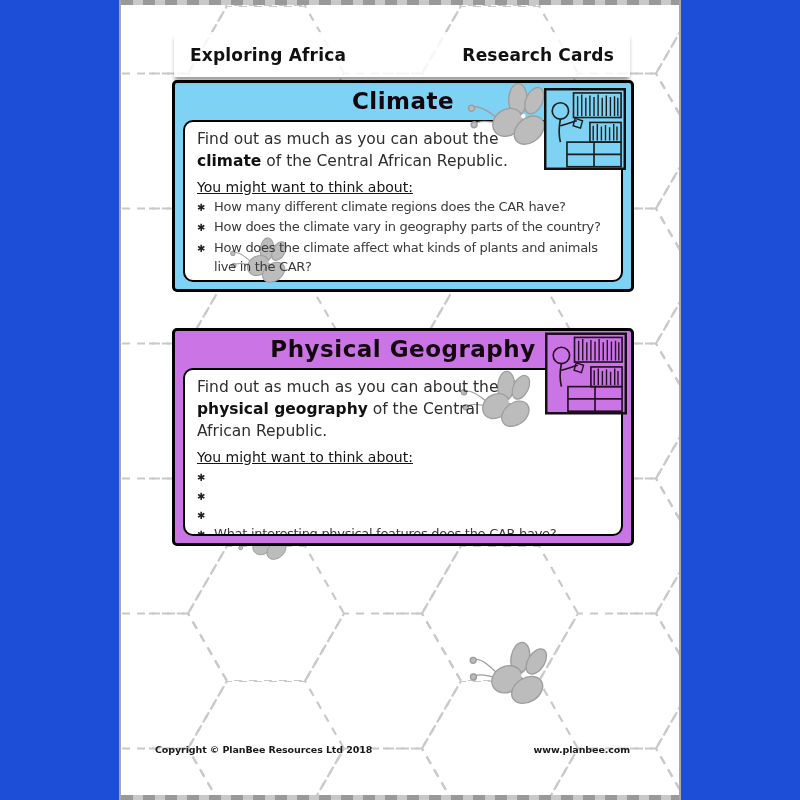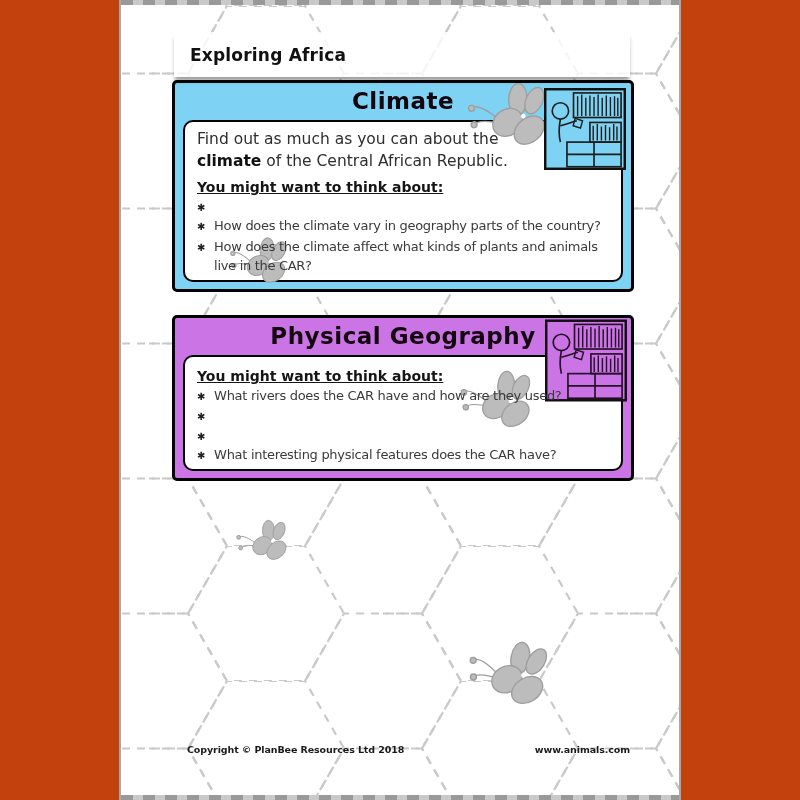--- a/index.html
+++ b/index.html
@@ -1,46 +1,46 @@
 <!DOCTYPE html>
 <html style="--cyan: #7ED3F5; --purple: #CB74E6; --bee: #bcbcbc; --pat: #c9c9c9;"><head>
 <meta charset="utf-8">
 <style>
   html,body{margin:0;padding:0;background:#ffffff;width:800px;height:800px;overflow:hidden;
     font-family:"DejaVu Sans","Liberation Sans",sans-serif;}
   :root{
     --cyan:#7ED3F5; --purple:#CB74E6; --bee:#bcbcbc; --bee-line:#9e9e9e; --pat:#c9c9c9;
   }
-  .canvas{position:relative;width:800px;height:800px;background:#c2410c;}
+  .canvas{position:relative;width:800px;height:800px;background:#1d4ed8;}
   
   .page{position:absolute;left:119px;top:0;width:562px;height:800px;background:#fff;
     border-left:2px solid #a8a8a8;border-right:2px solid #a8a8a8;box-sizing:border-box;overflow:hidden;}
   .page-edge{position:absolute;left:0;right:0;height:5px;z-index:3;
     background:repeating-linear-gradient(90deg,#999 0 12px,#c9c9c9 12px 22px);}
   .page-edge.top{top:0;}
   .page-edge.bottom{bottom:0;}
   .hexpattern{position:absolute;left:0;top:0;z-index:0;pointer-events:none;}
   
   .header-bar{position:absolute;left:53px;top:32px;width:456px;height:45px;z-index:2;
     background:rgba(255,255,255,0.82);box-shadow:0 5px 4px -1px rgba(0,0,0,0.38);
     display:flex;justify-content:space-between;align-items:center;padding:0 16px;box-sizing:border-box;}
   .header-bar span{font-weight:bold;font-size:17px;color:#111;letter-spacing:.2px;}
   
   .card{position:absolute;left:51px;width:462px;box-sizing:border-box;
     border:3px solid #000;border-radius:5px;}
   .card.climate{top:80px;height:212px;background:var(--cyan);}
-  .card.physical{top:315px;height:166px;background:var(--purple);}
+  .card.physical{top:328px;height:218px;background:var(--purple);}
   .card-title{position:relative;z-index:3;text-align:center;font-weight:bold;font-size:23px;
     color:#14060e;margin:5px 0 0 0;letter-spacing:.5px;}
   .card-box{position:absolute;left:8px;right:8px;top:37px;bottom:7px;background:#fff;
     border:2.5px solid #000;border-radius:10px;padding:4px 12px 3px 12px;box-sizing:border-box;overflow:hidden;}
   .intro{position:relative;z-index:3;font-size:15.5px;line-height:1.42;color:#2e2e2e;
     margin:2px 0 0 0;padding-right:78px;}
   .intro b{color:#111;}
-  .think{position:relative;z-index:3;font-size:14px;font-weight:bold;color:#151515;
+  .think{position:relative;z-index:3;font-size:14px;font-weight:normal;color:#151515;
     text-decoration:underline;margin:7px 0 3px 0;}
   ul.qlist{list-style:none;margin:2px 0 0 0;padding:0;position:relative;z-index:3;}
   ul.qlist li{display:flex;gap:9px;font-size:13px;line-height:1.46;color:#3a3a3a;
     margin:1.5px 0;letter-spacing:-0.3px;}
   ul.qlist .blt{flex:0 0 auto;font-size:10px;padding-top:3px;color:#222;}
   
   .illo{position:absolute;width:82px;height:82px;}
   .card.climate .illo{right:5px;top:5px;z-index:4;}
   .card.physical .illo{right:4px;top:0px;height:85px;z-index:1;}
   .illo svg{width:100%;height:100%;display:block;}
@@ -49,21 +49,21 @@
   
   .bee{position:absolute;pointer-events:none;}
   .bee svg{width:100%;height:100%;display:block;}
   .bee.z2{z-index:2;}
   .bee1{left:343px;top:80px;width:102px;height:74px;transform:rotate(-12deg);}
   .bee2{left:106px;top:235px;width:74px;height:54px;transform:rotate(-8deg);}
   .bee3{left:336px;top:368px;width:92px;height:67px;transform:rotate(-10deg);}
   .bee4{left:113px;top:518px;width:66px;height:48px;transform:rotate(-14deg);}
   .bee5{left:343px;top:638px;width:102px;height:74px;transform:rotate(-4deg);}
   
-  .footer{position:absolute;left:66px;right:49px;top:744px;z-index:3;
+  .footer{position:absolute;left:34px;right:49px;top:744px;z-index:3;
     display:flex;justify-content:space-between;align-items:baseline;}
   .footer span{font-size:9.5px;font-weight:bold;color:#1a1a1a;letter-spacing:-0.1px;}
 </style>
 </head>
 <body>
 
 <div class="canvas">
   <div class="page">
 
     <svg class="hexpattern" width="562" height="800" xmlns="http://www.w3.org/2000/svg">
@@ -95,31 +95,33 @@
           <ellipse cx="74" cy="27" rx="9" ry="15" transform="rotate(36 74 27)"></ellipse>
           <ellipse cx="41" cy="44" rx="17" ry="14" transform="rotate(-24 41 44)"></ellipse>
           <ellipse cx="62" cy="57" rx="18" ry="13" transform="rotate(-28 62 57)"></ellipse>
           <circle cx="59" cy="41" r="2.5" fill="#ffffff" stroke="none"></circle>
         </g>
       </svg>
     </div>
 
     <div class="header-bar">
       <span>Exploring Africa</span>
+      <span>Research Cards</span>
     </div>
 
     <div class="card climate">
       <div class="card-title">Climate</div>
       <div class="card-box">
         <p class="intro"><span>Find out as much as you can about the </span><b>climate</b><span> of the Central African Republic.</span></p>
         <p class="think">You might want to think about:</p>
         <ul class="qlist">
 
         <li>
               <span class="blt">✱</span>
+              <span>How many different climate regions does the CAR have?</span>
             </li>
             <li>
               <span class="blt">✱</span>
               <span>How does the climate vary in geography parts of the country?</span>
             </li>
             <li>
               <span class="blt">✱</span>
               <span>How does the climate affect what kinds of plants and animals live in the CAR?</span>
             </li>
             <li>
@@ -144,26 +146,26 @@
           </g>
           <circle cx="20" cy="28" r="10" fill="none" stroke="#1c1c1c" stroke-width="2"></circle>
           <path d="M20,38 C18,48 18,58 20,66 M20,46 C28,44 33,42 40,40" fill="none" stroke="#1c1c1c" stroke-width="2"></path>
         </svg>
       </div>
     </div>
 
     <div class="card physical">
       <div class="card-title">Physical Geography</div>
       <div class="card-box">
+        <p class="intro"><span>Find out as much as you can about the </span><b>physical geography</b><span> of the Central African Republic.</span></p>
         <p class="think">You might want to think about:</p>
         <ul class="qlist">
 
         <li>
               <span class="blt">✱</span>
-              <span>What rivers does the CAR have and how are they used?</span>
             </li>
             <li>
               <span class="blt">✱</span>
             </li>
             <li>
               <span class="blt">✱</span>
             </li>
             <li>
               <span class="blt">✱</span>
               <span>What interesting physical features does the CAR have?</span>
@@ -246,17 +248,17 @@
           <ellipse cx="74" cy="27" rx="9" ry="15" transform="rotate(36 74 27)"></ellipse>
           <ellipse cx="41" cy="44" rx="17" ry="14" transform="rotate(-24 41 44)"></ellipse>
           <ellipse cx="62" cy="57" rx="18" ry="13" transform="rotate(-28 62 57)"></ellipse>
           <circle cx="59" cy="41" r="2.5" fill="#ffffff" stroke="none"></circle>
         </g>
       </svg>
     </div>
 
     <div class="footer">
       <span>Copyright © PlanBee Resources Ltd 2018</span>
-      <span>www.animals.com</span>
+      <span>www.planbee.com</span>
     </div>
 
   </div>
 </div>
 
 </body></html>

